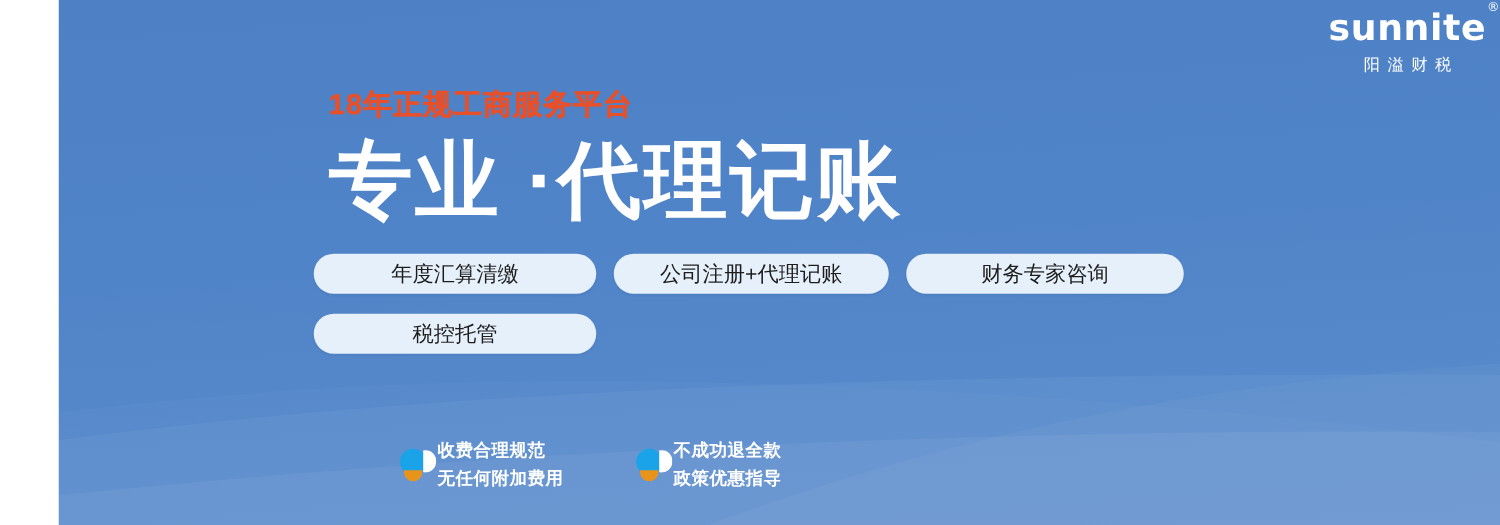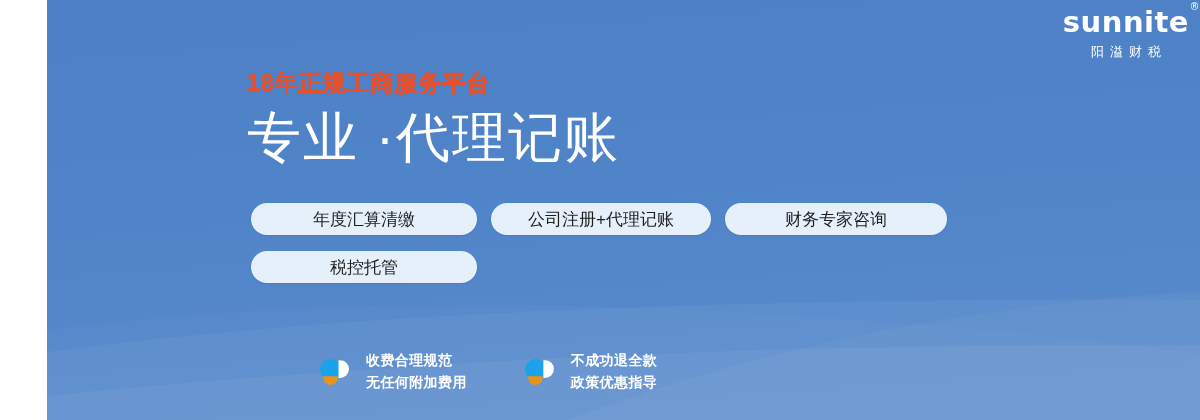--- a/index.html
+++ b/index.html
@@ -59,37 +59,37 @@
     font-size: 13px;
     letter-spacing: 6px;
     text-indent: 6px;
     color: #ffffff;
     font-weight: 500;
   }
 
   
   .headline-block {
     position: absolute;
-    left: 200px;
+    left: 216px;
     top: 70px;
   }
   .eyebrow {
     color: #e8502a;
     font-size: 23px;
     font-weight: bold;
     letter-spacing: 1px;
     line-height: 1.15;
     white-space: nowrap;
     -webkit-text-stroke: 0.4px #e8502a;
   }
   .headline {
     margin-top: 12px;
     color: #ffffff;
-    font-size: 54px;
-    font-weight: normal;
+    font-size: 67px;
+    font-weight: bold;
     letter-spacing: 2px;
     line-height: 1.1;
     white-space: nowrap;
   }
 
   
   .pill-grid {
     position: absolute;
     left: 204px;
     top: 203px;
@@ -117,21 +117,21 @@
     position: absolute;
     left: 272px;
     top: 350px;
     display: flex;
     align-items: flex-start;
     gap: 57px;
   }
   .feature {
     display: flex;
     align-items: center;
-    gap: 17px;
+    gap: 1px;
   }
   .feature-icon {
     position: relative;
     width: 30px;
     height: 31px;
     flex: 0 0 auto;
   }
   .feature-icon .dot-blue {
     position: absolute;
     left: 1px;

